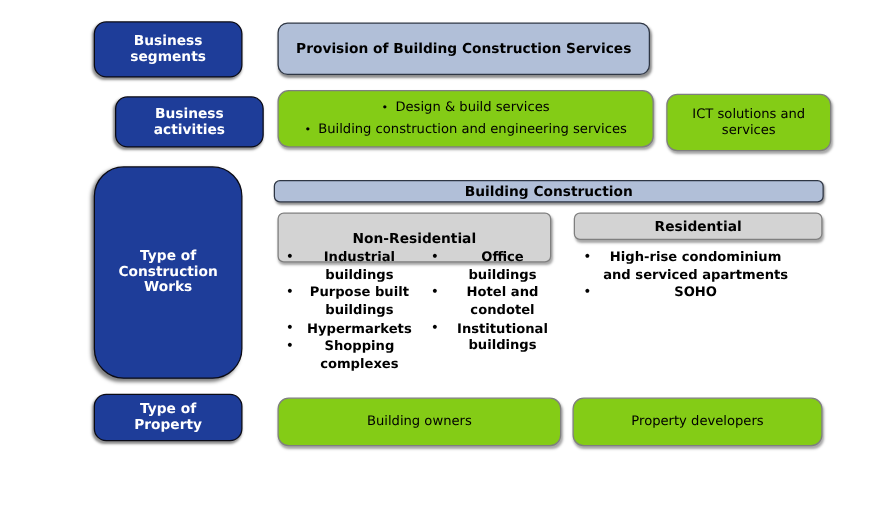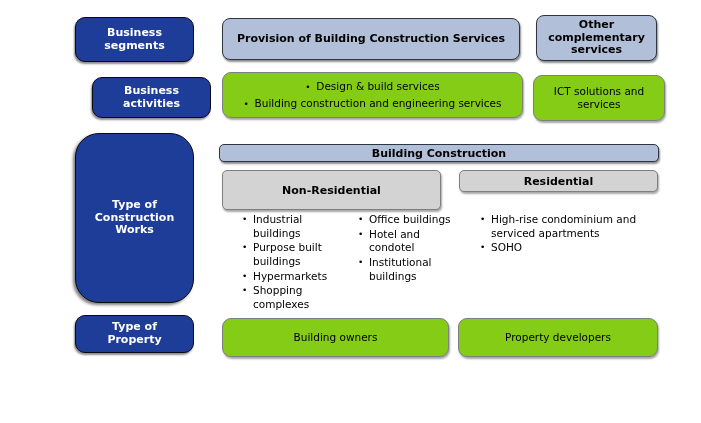--- a/index.html
+++ b/index.html
@@ -59,21 +59,21 @@
   }
   .grayheader {
     background: #d3d3d3;
     border: 1px solid #7f7f7f;
     border-radius: 5px;
     font-weight: bold;
     font-size: 11px;
     box-shadow: 1px 2px 2px rgba(0,0,0,0.35);
   }
 
-  ul.bullets { margin: 16px; padding: 0; list-style: none; font-size: 10.5px; line-height: 1.3; text-align: left; }
+  ul.bullets { margin: 3px; padding: 0; list-style: none; font-size: 10.5px; line-height: 1.3; text-align: center; font-weight: bold; }
   ul.bullets li { position: relative; padding-left: 13px; margin-bottom: 1px; }
   ul.bullets li::before { content: "\2022"; position: absolute; left: 2px; font-size: 9px; top: 1px; }
 
   ul.bullets-centered { margin: 0; padding: 0; list-style: none; font-size: 10.5px; line-height: 1.55; text-align: center; }
   ul.bullets-centered li::before { content: "\2022\00a0\00a0"; font-size: 9px; }
 
   .floating-list { position: absolute; }
 </style>
 </head>
 <body>
@@ -83,21 +83,20 @@
   <div class="box darkbox" style="left:75px; top:17px; width:119px; height:45px;">Business segments</div>
 
   <div class="box darkbox" style="left:92px; top:77px; width:119px; height:41px;">Business activities</div>
 
   <div class="box darkbox big" style="left:75px; top:133px; width:119px; height:170px;">Type of Construction Works</div>
 
   <div class="box darkbox" style="left:75px; top:315px; width:119px; height:38px;">Type of Property</div>
 
   <div class="box bluebox" style="left:222px; top:18px; width:298px; height:42px;">Provision of Building Construction Services</div>
 
-  <div class="box bluebox" style="left:536px; top:15px; width:121px; height:46px;">Other complementary services</div>
 
   <div class="box graybox" style="left:222px; top:72px; width:301px; height:46px;">
     <ul class="bullets-centered">
         <li>Design &amp; build services</li>
         <li>Building construction and engineering services</li>
       </ul>
   </div>
 
   <div class="box graybox" style="left:533px; top:75px; width:132px; height:46px;">ICT solutions and services</div>
 

